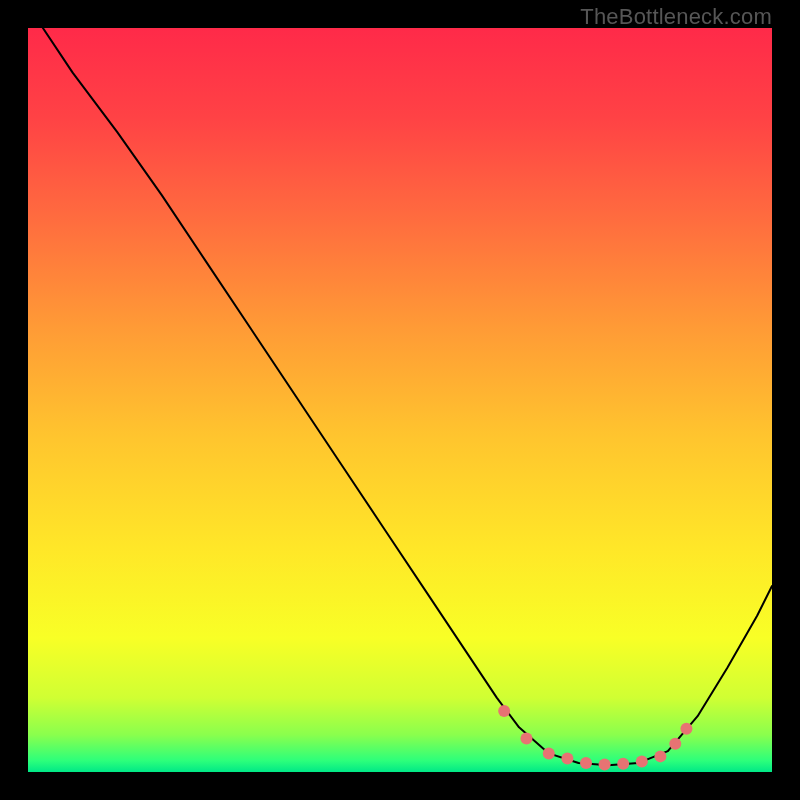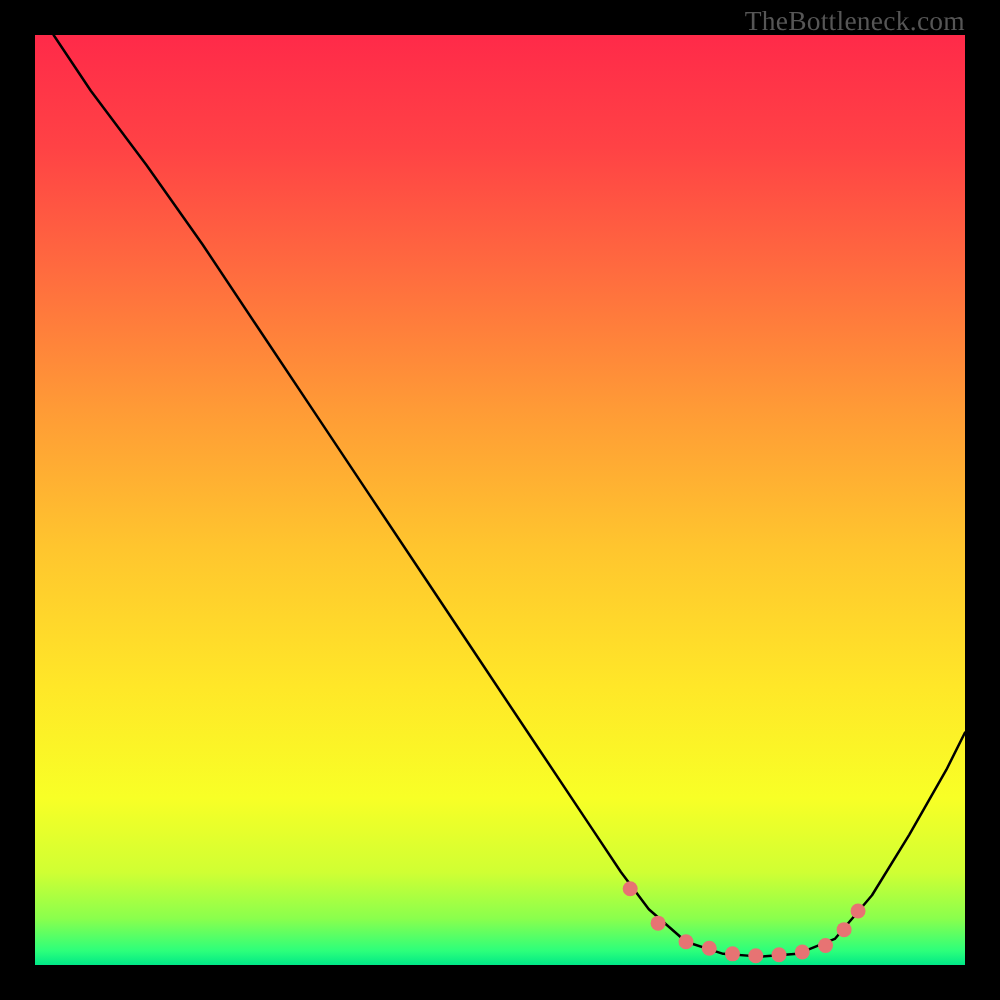--- a/index.html
+++ b/index.html
@@ -14,21 +14,21 @@
     position: absolute;
     left: 28px;
     top: 28px;
     width: 744px;
     height: 744px;
   }
   .watermark {
     position: absolute;
     top: 4px;
     right: 28px;
-    font-family: Liberation Serif, serif;
+    font-family: Liberation Sans, sans-serif;
     font-size: 22px;
     font-weight: 500;
     color: #565656;
     letter-spacing: 0.2px;
   }
   svg {
     display: block;
   }
 </style>
 </head>

